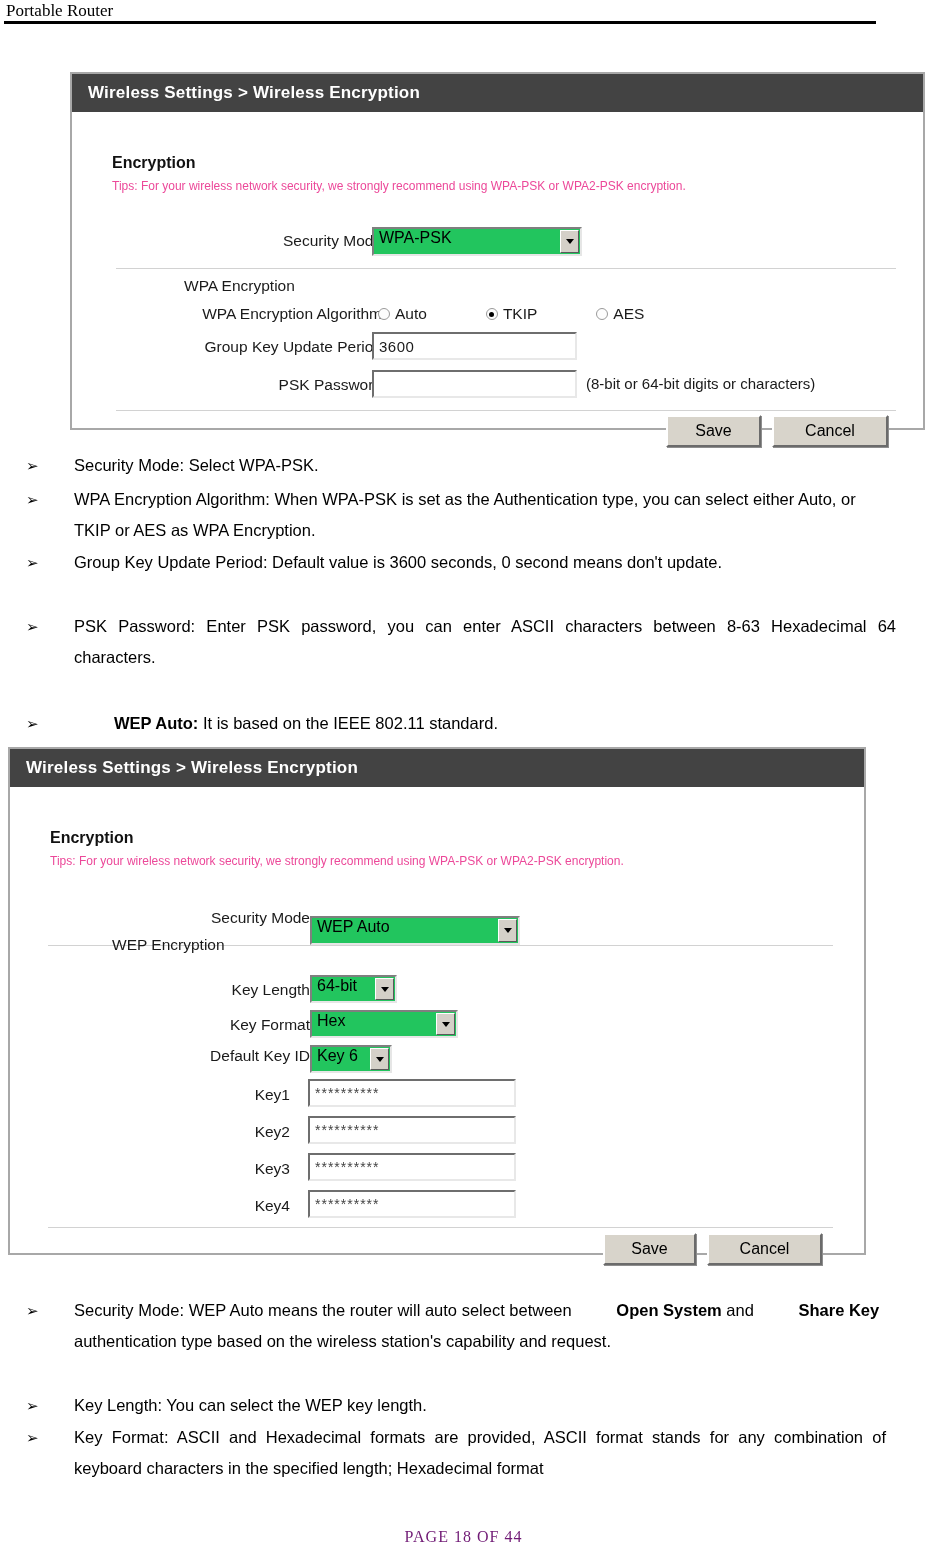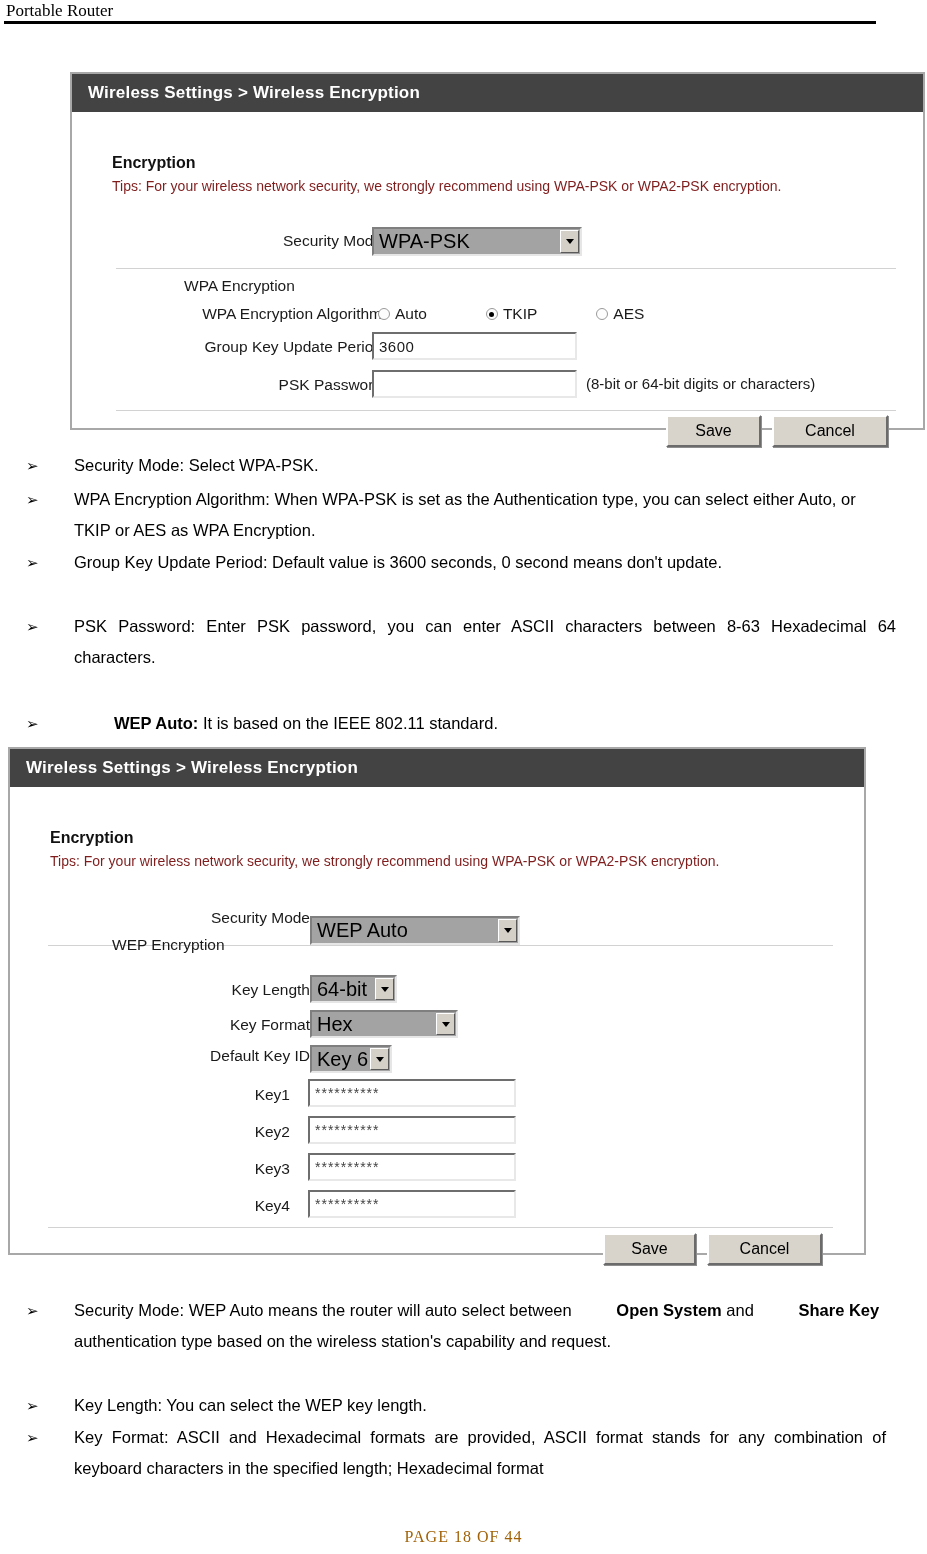--- a/index.html
+++ b/index.html
@@ -67,22 +67,22 @@
   }
   .section-title {
     position: absolute;
     font-size: 16px;
     font-weight: bold;
     color: #111;
     white-space: nowrap;
   }
   .tips {
     position: absolute;
-    font-size: 14px;
-    color: #7f1d1d;
+    font-size: 12px;
+    color: #ec4899;
     line-height: 19px;
   }
   .hr-line {
     position: absolute;
     height: 1px;
     background: #d2d2d2;
   }
   .fld-label {
     position: absolute;
     font-size: 15.5px;
@@ -97,26 +97,25 @@
     position: absolute;
     font-size: 15px;
     color: #1a1a1a;
     white-space: nowrap;
   }
 
   
   .sel {
     position: absolute;
     box-sizing: border-box;
-    background: #a3a3a3;
+    background: #22c55e;
     border: 2px solid;
     border-color: #7f7f7f #e6e6e6 #e6e6e6 #7f7f7f;
     display: flex;
-    align-items: center;
-    font-size: 20px;
+    font-size: 16px;
     color: #000;
     padding-left: 5px;
     overflow: hidden;
     white-space: nowrap;
   }
   .sel-btn {
     position: absolute;
     right: 1px;
     top: 1px;
     bottom: 1px;
@@ -233,21 +232,21 @@
 
   .page-footer {
     position: absolute;
     left: 0;
     top: 1528px;
     width: 927px;
     text-align: center;
     font-family: "Liberation Serif", serif;
     font-size: 16px;
     letter-spacing: 1px;
-    color: #a16207;
+    color: #701a75;
   }
 </style>
 </head>
 <body>
 
 <div class="doc-header">
   <div class="doc-header-title">Portable Router</div>
   <div class="doc-header-rule"></div>
 </div>
 

